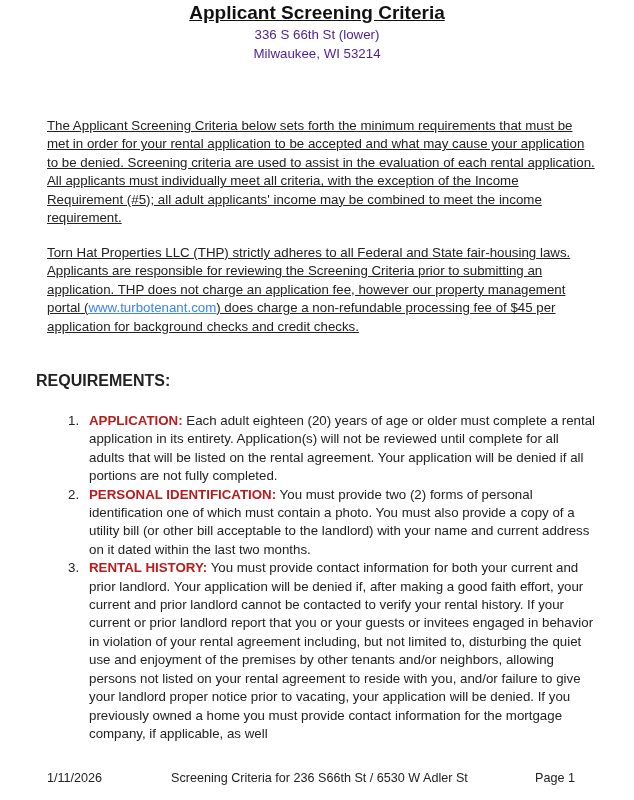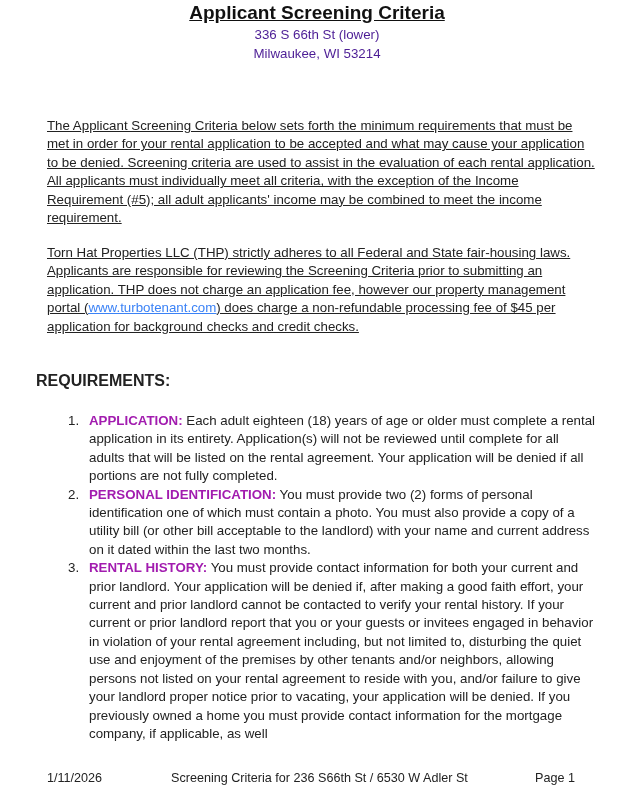--- a/index.html
+++ b/index.html
@@ -82,21 +82,21 @@
       padding-left: 42px;
       margin: 0;
     }
     .req-num {
       position: absolute;
       left: 21px;
       top: 0;
     }
     .req-label {
       font-weight: bold;
-      color: #a21caf;
+      color: #b91c1c;
       text-align: right;
     }
     .footer {
       position: absolute;
       left: 47px;
       top: 771px;
       width: 540px;
       height: 18px;
       font-size: 12.6px;
       color: #222222;
@@ -118,21 +118,21 @@
 
   <p class="para" id="intro">The Applicant Screening Criteria below sets forth the minimum requirements that must be met in order for your rental application to be accepted and what may cause your application to be denied. Screening criteria are used to assist in the evaluation of each rental application. All applicants must individually meet all criteria, with the exception of the Income Requirement (#5); all adult applicants' income may be combined to meet the income requirement.</p>
 
   <p class="para" id="fairhousing"><span>Torn Hat Properties LLC (THP) strictly adheres to all Federal and State fair-housing laws. Applicants are responsible for reviewing the Screening Criteria prior to submitting an application. THP does not charge an application fee, however our property management portal (</span><a>www.turbotenant.com</a><span>) does charge a non-refundable processing fee of $45 per application for background checks and credit checks.</span></p>
 
   <h2 class="req-heading">REQUIREMENTS:</h2>
 
   <ol class="req-list">
     <li class="req-item">
       <span class="req-num">1.</span>
-      <span class="req-label">APPLICATION:</span><span> Each adult eighteen (18) years of age or older must complete a rental application in its entirety. Application(s) will not be reviewed until complete for all adults that will be listed on the rental agreement. Your application will be denied if all portions are not fully completed.</span>
+      <span class="req-label">APPLICATION:</span><span> Each adult eighteen (20) years of age or older must complete a rental application in its entirety. Application(s) will not be reviewed until complete for all adults that will be listed on the rental agreement. Your application will be denied if all portions are not fully completed.</span>
     </li>
     <li class="req-item">
       <span class="req-num">2.</span>
       <span class="req-label">PERSONAL IDENTIFICATION:</span><span> You must provide two (2) forms of personal identification one of which must contain a photo. You must also provide a copy of a utility bill (or other bill acceptable to the landlord) with your name and current address on it dated within the last two months.</span>
     </li>
     <li class="req-item">
       <span class="req-num">3.</span>
       <span class="req-label">RENTAL HISTORY:</span><span> You must provide contact information for both your current and prior landlord. Your application will be denied if, after making a good faith effort, your current and prior landlord cannot be contacted to verify your rental history. If your current or prior landlord report that you or your guests or invitees engaged in behavior in violation of your rental agreement including, but not limited to, disturbing the quiet use and enjoyment of the premises by other tenants and/or neighbors, allowing persons not listed on your rental agreement to reside with you, and/or failure to give your landlord proper notice prior to vacating, your application will be denied. If you previously owned a home you must provide contact information for the mortgage company, if applicable, as well</span>
     </li>
   </ol>

